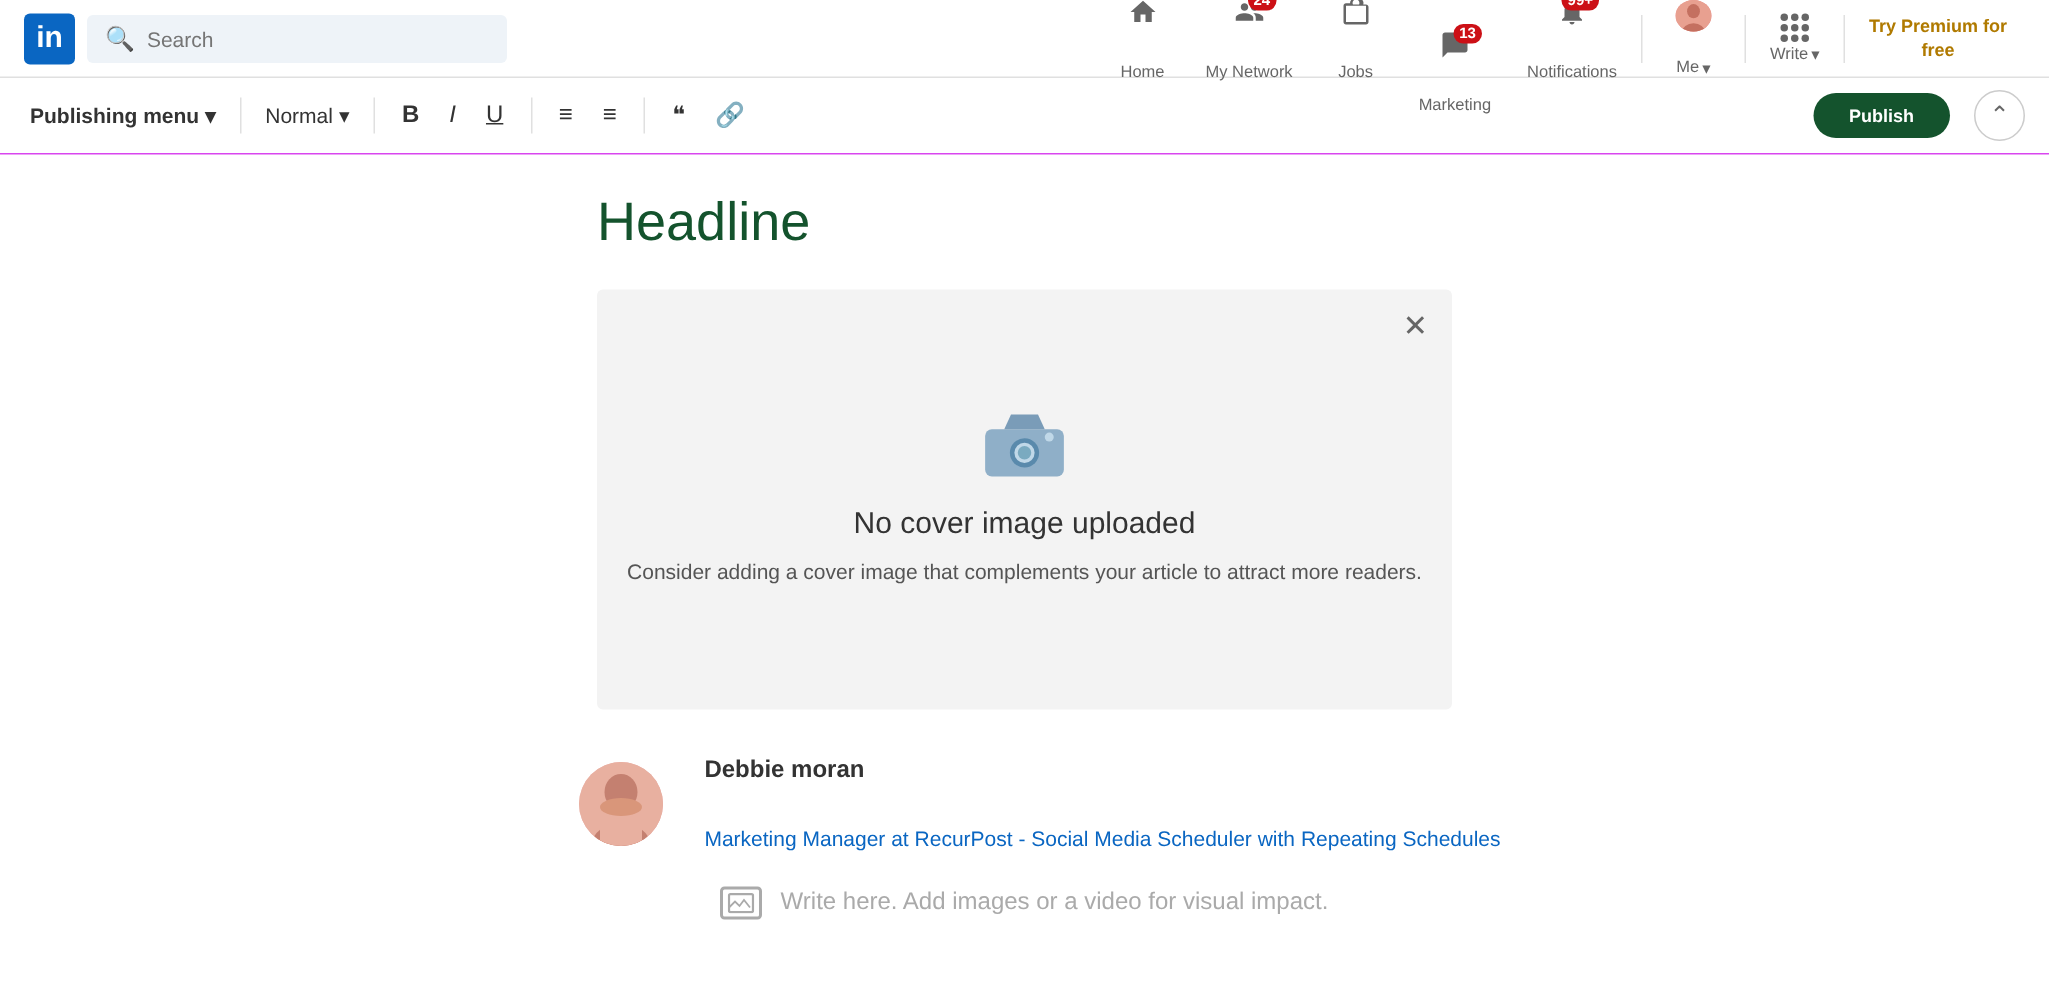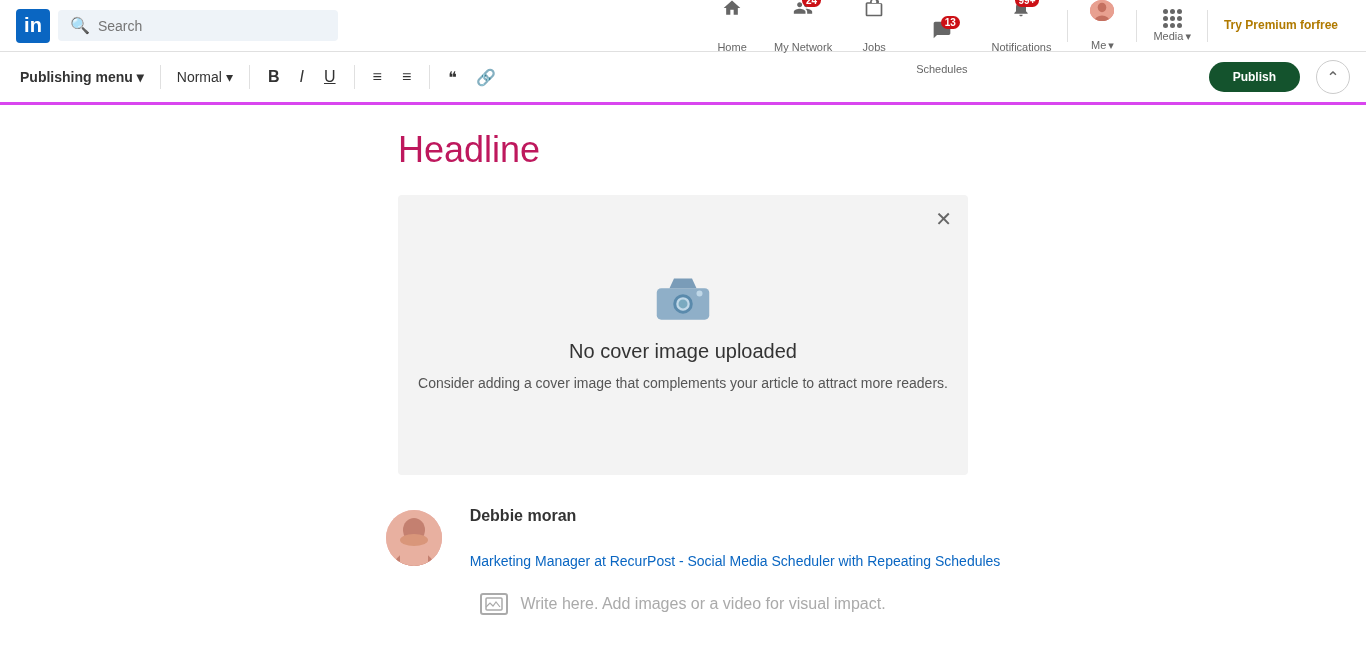--- a/index.html
+++ b/index.html
@@ -94,21 +94,21 @@
       background: linear-gradient(135deg, #f5a0a0, #e07070);
       overflow: hidden;
       display: flex;
       align-items: center;
       justify-content: center;
     }
     .nav-divider { width: 1px; height: 32px; background: #e0e0e0; margin: 0 4px; }
 
     .try-premium {
       display: flex;
-      flex-direction: row;
+      flex-direction: column;
       align-items: center;
       font-size: 12px;
       color: #b07a00;
       font-weight: 600;
       cursor: pointer;
       padding: 0 12px;
       line-height: 1.3;
     }
 
     .work-item {
@@ -126,21 +126,21 @@
       display: grid;
       grid-template-columns: repeat(3, 5px);
       gap: 2px;
     }
     .dot { width: 5px; height: 5px; background: #666; border-radius: 50%; }
 
     
     .toolbar {
       display: flex;
       align-items: center;
-      border-bottom: 3px solid #d946ef;
+      border-bottom: 1px solid #d946ef;
       padding: 8px 16px;
       background: #fff;
       gap: 8px;
     }
     .publishing-menu {
       display: flex;
       align-items: center;
       gap: 4px;
       font-size: 14px;
       font-weight: 600;
@@ -198,21 +198,21 @@
     
     .content-area {
       max-width: 740px;
       margin: 0 auto;
       padding: 0 20px;
     }
 
     .headline {
       font-size: 36px;
       font-weight: 300;
-      color: #be185d;
+      color: #14532d;
       padding: 24px 0 16px 0;
       outline: none;
     }
 
     
     .cover-image-area {
       background: #f3f3f3;
       border-radius: 4px;
       margin: 8px 0 24px 0;
       padding: 60px 20px;
@@ -345,21 +345,21 @@
       <span class="nav-label">Jobs</span>
     </div>
 
     <div class="nav-item">
       <span class="nav-icon" style="position:relative;margin-top:44px;">
         <svg width="20" height="20" viewBox="0 0 24 24" fill="#666">
             <path d="M20 2H4c-1.1 0-2 .9-2 2v18l4-4h14c1.1 0 2-.9 2-2V4c0-1.1-.9-2-2-2z"></path>
           </svg>
         <span class="badge">13</span>
       </span>
-      <span class="nav-label">Schedules</span>
+      <span class="nav-label">Marketing</span>
     </div>
 
     <div class="nav-item">
       <span class="nav-icon" style="position:relative;">
         <svg width="20" height="20" viewBox="0 0 24 24" fill="#666">
             <path d="M12 22c1.1 0 2-.9 2-2h-4c0 1.1.9 2 2 2zm6-6v-5c0-3.07-1.64-5.64-4.5-6.32V4c0-.83-.67-1.5-1.5-1.5s-1.5.67-1.5 1.5v.68C7.63 5.36 6 7.92 6 11v5l-2 2v1h16v-1l-2-2z"></path>
           </svg>
         <span class="badge">99+</span>
       </span>
       <span class="nav-label">Notifications</span>
@@ -389,21 +389,21 @@
           <div class="dot"></div>
           <div class="dot"></div>
         <div class="dot"></div>
           <div class="dot"></div>
           <div class="dot"></div>
         <div class="dot"></div>
           <div class="dot"></div>
           <div class="dot"></div>
       </div>
       <span style="font-size:11px;color:#666;margin-top:2px;display:flex;align-items:center;gap:2px;">
-          <span>Media</span>
+          <span>Write</span>
           <span>▾</span>
         </span>
     </div>
 
     <div class="nav-divider"></div>
 
     <div class="try-premium">
       <span>Try Premium for</span>
       <span>free</span>
     </div>

